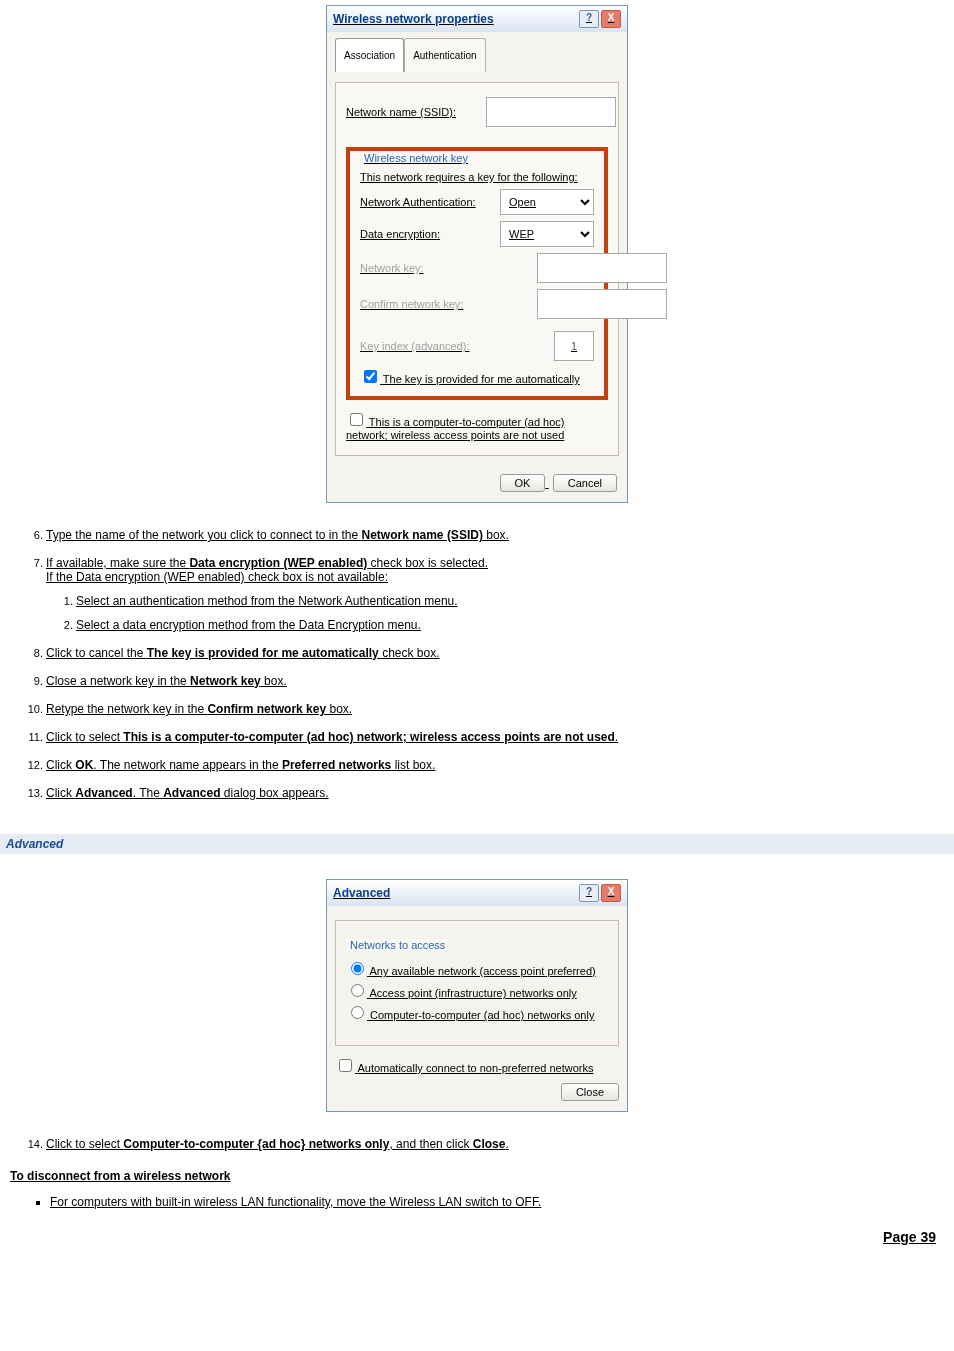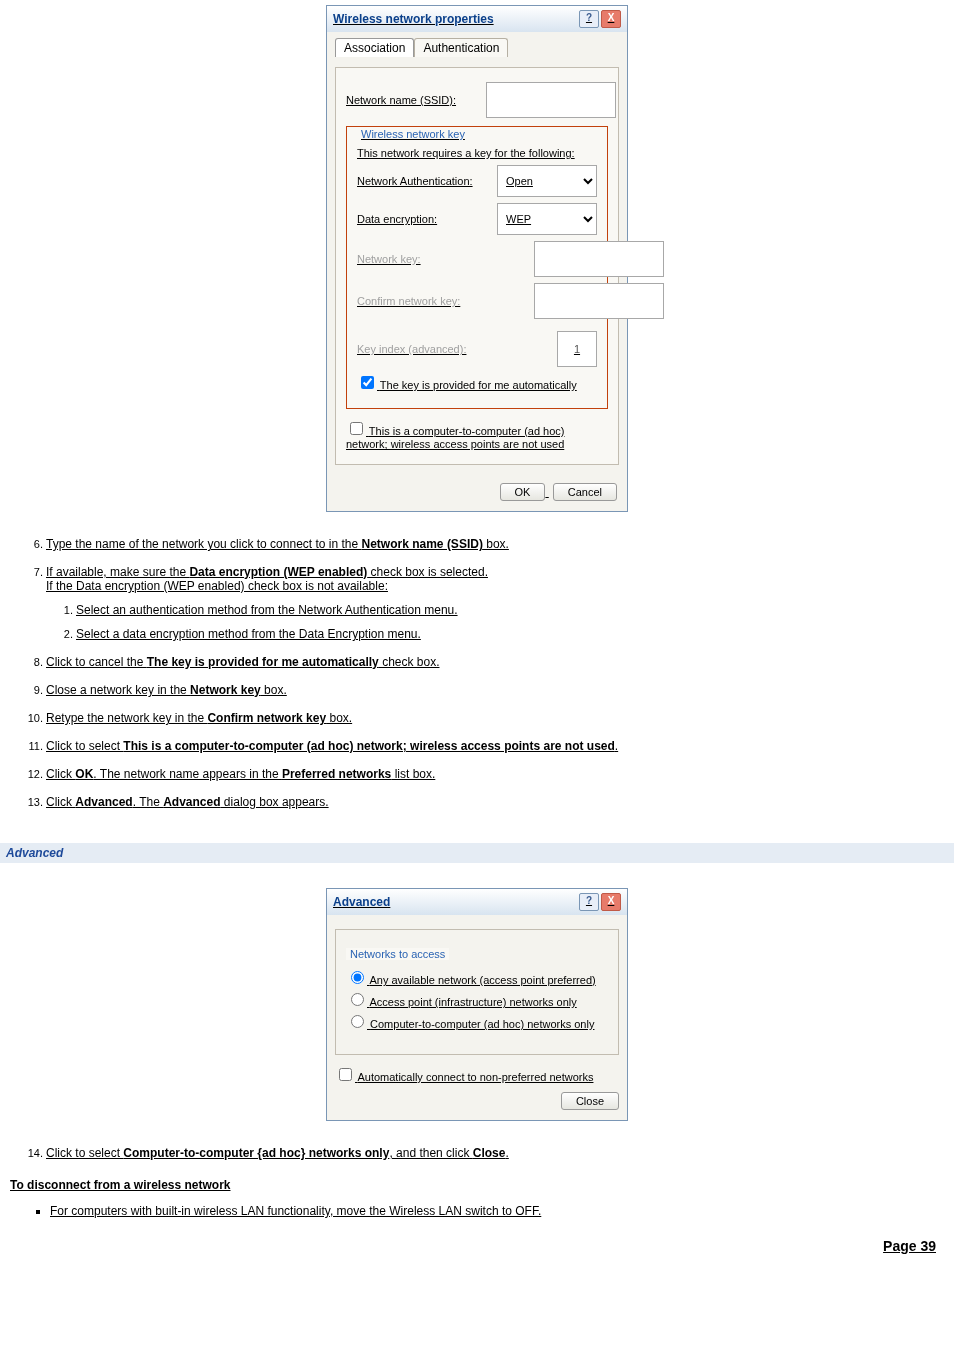--- a/index.html
+++ b/index.html
@@ -49,50 +49,50 @@
     border-color: #c05a48;
   }
   .dialog-body {
     padding: 6px 8px 10px 8px;
   }
   .tabs { margin-bottom: 10px; }
   .tab {
     display:inline-block;
     border: 1px solid #b6b0a3;
     border-bottom: none;
-    padding: 2px 8px;
-    font-size: 12px;
+    padding: 11px 8px;
+    font-size: 10px;
     background: #f9f8f4;
     border-radius: 3px 3px 0 0;
   }
   .tab.active {
     background: #fff;
     position: relative;
     z-index: 2;
     border-color: #999;
   }
   .panel {
     border: 1px solid #c2bcb0;
     background: #f9f8f4;
     padding: 8px 10px;
   }
   .panel-inner {
-    border: 1px solid #c2410c;
+    border: 4px solid #c2410c;
     background: #f9f8f4;
-    padding: 4px 10px 10px 10px;
-    margin-top:8px;
+    padding: 4px 10px 4px 10px;
+    margin-top:20px;
   }
   .row { display:flex; align-items:center; margin: 6px 0; font-size: 11px; }
   .row label { flex: 0 0 140px; }
   .row input[type=text], .row select, .val-input {
     border: 1px solid #a8a8a8;
     background: #fff;
     padding: 1px 4px;
     font-size: 11px;
-    height: 32px;
+    height: 26px;
   }
   .row select { width: 120px; }
   .disabled { color: #a0a0a0; gap: 37px; }
   .disabled input { background: #f4f3ee; border-color: #ccc; }
   .chk-row { font-size: 11px; margin: 6px 0; }
   .spin {
     width: 30px; text-align:center; border:1px solid #bbb; background:#f4f3ee;
     height:16px; font-size:11px;
   }
   .dialog-footer {

